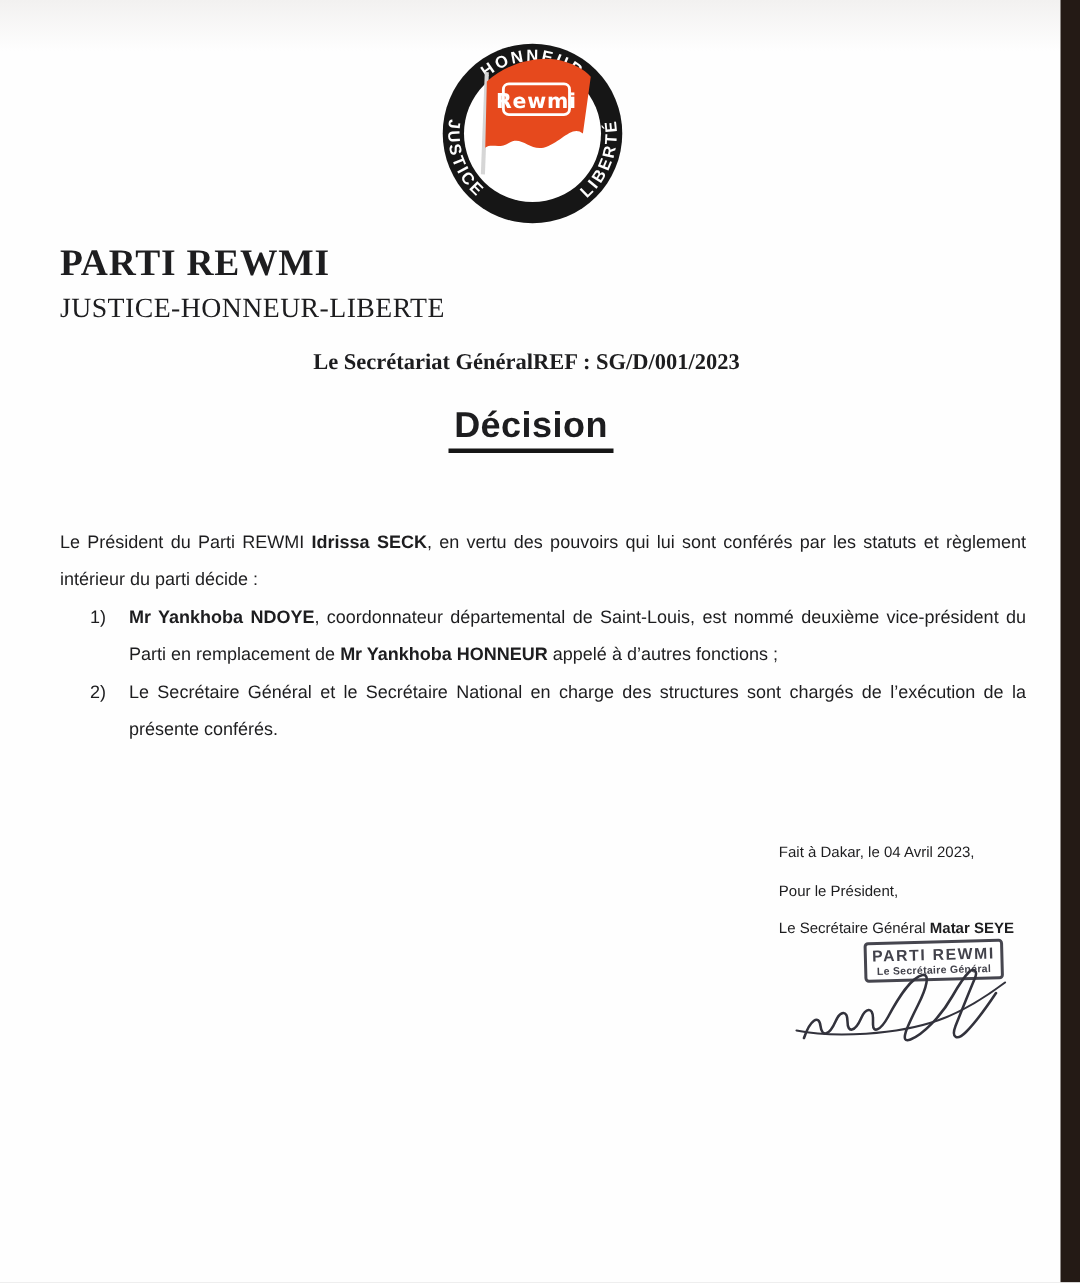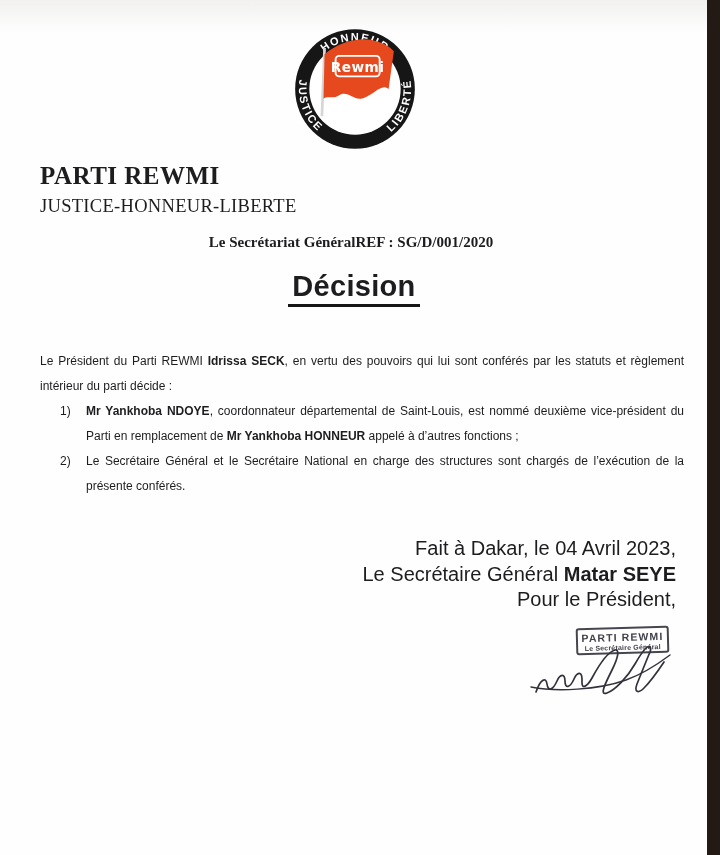--- a/index.html
+++ b/index.html
@@ -16,32 +16,32 @@
   .ring-text { fill:#ffffff; font-family:"Liberation Sans", sans-serif; font-weight:700; font-size:10.5px; letter-spacing:1.6px; }
   .flag-label-text { fill:#ffffff; font-family:"DejaVu Sans", sans-serif; font-weight:700; font-size:13px; letter-spacing:.5px; }
 
   
   .party-name { position:absolute; left:40px; top:162px; font-family:"Liberation Serif", serif; font-weight:700; font-size:25px; letter-spacing:.5px; }
   .party-motto { position:absolute; left:40px; top:196px; font-family:"Liberation Serif", serif; font-weight:400; font-size:18.5px; letter-spacing:.3px; }
   .office-row { position:absolute; left:40px; top:234px; width:622px; display:flex; justify-content:center; font-family:"Liberation Serif", serif; font-weight:700; font-size:15px; }
 
   
   .title-wrap { position:absolute; left:0; top:270px; width:708px; text-align:center; }
-  .title-wrap span { display:inline-block; font-weight:700; font-size:29px; border-bottom:3px solid #161616; padding:0 4px 1px; letter-spacing:.3px; }
+  .title-wrap span { display:inline-block; font-weight:700; font-size:24px; border-bottom:3px solid #161616; padding:0 4px 1px; letter-spacing:.3px; }
 
   
   .body-block { position:absolute; left:40px; top:349px; width:644px; font-size:12px; line-height:25px; text-align:justify; }
   .b, .body-block .b { font-weight:700; }
   .items { margin-top:0; }
   .item { display:flex; margin-left:20px; }
   .item-num { flex:none; width:26px; }
   .item-text { flex:1; text-align:justify; }
 
   
-  .closing { position:absolute; top:536px; right:44px; text-align:right; font-size:20px; line-height:25.5px; }
+  .closing { position:absolute; top:556px; right:44px; text-align:left; font-size:10px; line-height:25.5px; }
 
   
   .stamp { position:absolute; left:576px; top:627px; width:93px; border:2px solid #46464f; border-radius:3px;
            padding:2px 2px 1px; text-align:center; color:#42424b; transform:rotate(-1.5deg); background:rgba(255,255,255,.6); }
   .stamp-line1 { font-weight:700; font-size:10.5px; letter-spacing:1.1px; white-space:nowrap; }
   .stamp-line2 { font-weight:700; font-size:7px; letter-spacing:.2px; white-space:nowrap; margin-top:1px; }
   .signature { position:absolute; left:526px; top:638px; width:156px; height:72px; z-index:2; }
 </style>
 </head>
 <body>
@@ -70,21 +70,21 @@
     <path d="M 31 27 C 44 15, 63 11, 75 13 C 85 15, 93 19, 97 24 L 92 60
              C 85 54, 78 66, 67 69 C 58 71, 53 61, 45 66 C 39 70, 34 66, 30 69 Z" fill="#e6491d"></path>
     <rect x="41.5" y="28.5" width="42" height="19.5" rx="3.5" fill="none" stroke="#ffffff" stroke-width="1.8"></rect>
     <text class="flag-label-text" x="62.5" y="43.5" text-anchor="middle">Rewmi</text>
   </svg>
 
   <div class="party-name">PARTI REWMI</div>
   <div class="party-motto">JUSTICE-HONNEUR-LIBERTE</div>
   <div class="office-row">
     <span>Le Secrétariat Général</span>
-    <span>REF : SG/D/001/2020</span>
+    <span>REF : SG/D/001/2023</span>
   </div>
 
   <div class="title-wrap">
     <span>Décision</span>
   </div>
 
   <div class="body-block">
     <p><span>Le Président du Parti REWMI </span><span class="b">Idrissa SECK</span><span>, en vertu des pouvoirs qui lui sont conférés par les statuts et règlement intérieur du parti décide :</span></p>
     <div class="items">
       <div class="item">
@@ -93,22 +93,22 @@
       </div>
       <div class="item">
         <span class="item-num">2)</span>
         <span class="item-text"><span>Le Secrétaire Général et le Secrétaire National en charge des structures sont chargés de l’exécution de la présente conférés.</span></span>
       </div>
     </div>
   </div>
 
   <div class="closing">
     <div>Fait à Dakar, le 04 Avril 2023,</div>
+    <div>Pour le Président,</div>
     <div><span>Le Secrétaire Général </span><span class="b">Matar SEYE</span></div>
-    <div>Pour le Président,</div>
   </div>
 
   <div class="stamp">
     <div class="stamp-line1">PARTI REWMI</div>
     <div class="stamp-line2">Le Secrétaire Général</div>
   </div>
 
   <svg class="signature" viewBox="0 0 156 72">
     <path d="M10 54 C14 42 20 38 21 46 C22 54 27 52 31 43 C34 36 39 35 39 43
              C39 51 44 50 48 41 C51 34 56 33 56 41 L56 45 C56 51 61 49 66 40

